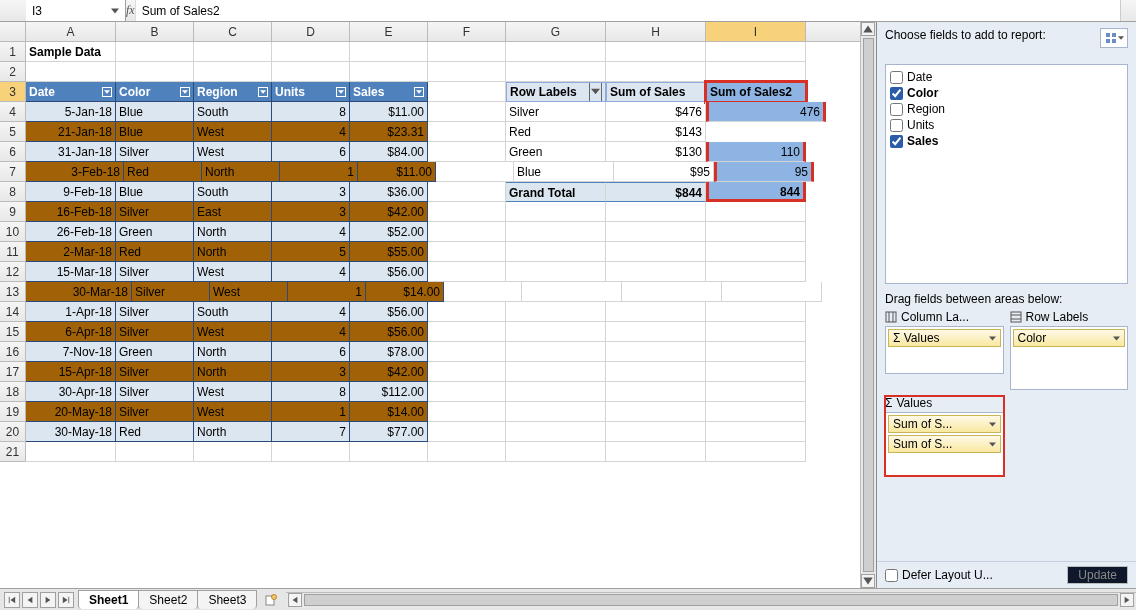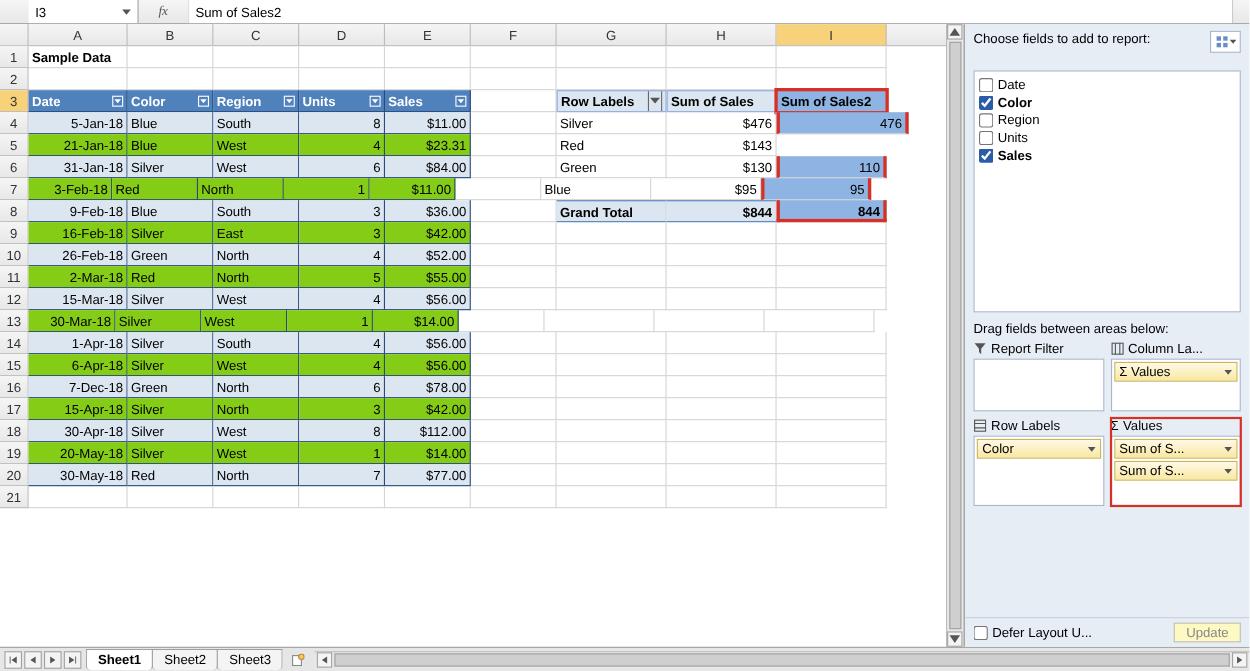--- a/index.html
+++ b/index.html
@@ -3,21 +3,21 @@
 <meta charset="utf-8">
 <style>
 * { box-sizing: border-box; margin: 0; padding: 0; font-family: "Segoe UI", Tahoma, sans-serif; font-size: 12px; }
 body { background: #fff; width: 1136px; height: 610px; overflow: hidden; position: relative; }
 
 
 .formula-bar { display: flex; align-items: center; height: 22px; border-bottom: 1px solid #a0a0a0; background: linear-gradient(#f5f5f5,#e8e8e8); }
 .name-box { width: 100px; padding: 0 6px; display: flex; align-items: center; justify-content: space-between; border-right: 1px solid #a0a0a0; height: 100%; background: #fff; margin-left: 26px; }
 .name-box-val { flex: 1; }
 .name-box svg { width: 8px; height: 8px; }
-.fx-controls { display: flex; align-items: center; gap: 4px; padding: 0 18px; border-right: 1px solid #ddd; height: 100%; }
+.fx-controls { display: flex; align-items: center; gap: 4px; padding: 0 0; border-right: 1px solid #ddd; height: 100%; }
 .fx-btn { color: #555; cursor: pointer; font-style: italic; font-family: serif; }
 .formula-val { flex: 1; padding: 0 6px; background: #fff; height: 100%; line-height: 22px; }
 .formula-end { width: 16px; border-left: 1px solid #ccc; height:100%; }
 
 
 .main { display: flex; height: 566px; }
 .grid-area { flex: 1; display: flex; flex-direction: column; position: relative; }
 .col-headers { display: flex; height: 20px; background: linear-gradient(#f5f5f5,#e8e8e8); border-bottom: 1px solid #bbb; }
 .corner { width: 26px; border-right: 1px solid #bbb; background: linear-gradient(#f5f5f5,#e8e8e8); }
 .ch { border-right: 1px solid #bbb; text-align: center; line-height: 20px; color: #333; }
@@ -29,21 +29,21 @@
 .cell { border-right: 1px solid #d4d4d4; border-bottom: 1px solid #d4d4d4; padding: 0 3px; line-height: 20px; white-space: nowrap; overflow: hidden; }
 .r { text-align: right; }
 .b { font-weight: bold; }
 
 
 .tblhdr { background: #4f81bd; color: #fff; font-weight: bold; border-right: 1px solid #2a4a7a; border-bottom: 1px solid #2a4a7a; display:flex; align-items:center; justify-content:space-between; padding: 0 3px; }
 .drop { width: 10px; height: 10px; border: 1px solid #fff; display:inline-flex; align-items:center; justify-content:center; }
 .drop svg { width:6px; height:6px; }
 .tcell { border-right: 1px solid #2a4a7a; border-bottom: 1px solid #2a4a7a; }
 .band0 { background: #dce6f1; }
-.band1 { background: #84cc16; }
+.band1 { background: #a16207; }
 
 
 .phdr { background: #dce6f1; border: 1px solid #8faadc; font-weight: bold; padding: 0 3px; display:flex; align-items:center; justify-content:space-between; }
 .psel { background: #8eb4e3; }
 .phighlight { outline: 3px solid #d93025; outline-offset: -1px; }
 
 
 .panel { width: 260px; border-left: 1px solid #8a8a8a; background: #e6edf5; display: flex; flex-direction: column; }
 .panel-title { display: flex; align-items: center; justify-content: space-between; padding: 4px 6px; background: linear-gradient(#f0f4fb,#d8e1ef); border-bottom: 1px solid #b0b8c8; font-weight: normal; }
 .panel-title span { flex:1; }
@@ -56,21 +56,21 @@
 .field.checked span { font-weight: bold; }
 .areas-label { margin: 8px 0 4px; }
 .areas { display: grid; grid-template-columns: 1fr 1fr; grid-template-rows: auto auto; gap: 6px; }
 .area { }
 .area-title { display:flex; align-items:center; gap:4px; margin-bottom:2px; }
 .area-box { background:#fff; border:1px solid #a6b4cc; height:64px; padding:2px; display:flex; flex-direction:column; gap:2px; }
 .area-bigger .area-box { height: 48px; }
 .chip { background: linear-gradient(#fef9e7,#f9e8a0); border:1px solid #c9b458; padding:1px 4px; display:flex; justify-content:space-between; align-items:center; font-size:11px; }
 .chip svg { width:7px; height:7px; }
 .defer { display:flex; align-items:center; gap:4px; padding: 4px 8px; border-top:1px solid #c7d0de; justify-content:space-between;}
-.defer .btn { border:1px solid #bbb; background:#fef9c3; padding: 1px 10px; color:#888; }
+.defer .btn { border:1px solid #bbb; background:#0f172a; padding: 1px 10px; color:#888; }
 .redbox { outline: 2px solid #d93025; outline-offset:-1px; }
 
 
 .tabs-bar { height: 22px; background: #e6e6e6; border-top: 1px solid #a0a0a0; display: flex; align-items: center; }
 .tab-nav { display:flex; gap:2px; padding:0 4px; }
 .tab-nav .nbtn { width:16px; height:16px; border:1px solid #a0a0a0; background:#f4f4f4; display:flex; align-items:center; justify-content:center; }
 .sheet-tab { padding: 2px 10px; border:1px solid #a0a0a0; border-bottom:none; background:#f4f4f4; margin-right:-1px; border-radius: 0 0 4px 4px; }
 .sheet-tab.active { background:#fff; font-weight:bold; }
 .tab-new { width:18px; height:16px; margin-left:6px; display:flex; align-items:center; justify-content:center; }
 
@@ -224,21 +224,21 @@
           <div class="cell tcell band0" style="width: 78px;">West</div>
           <div class="cell tcell band0 r" style="width: 78px;">6</div>
           <div class="cell tcell band0 r" style="width: 78px;">$84.00</div>
           <div class="cell " style="width: 78px;"></div>
           <div class="cell " style="width: 100px;">Green</div>
           <div class="cell r" style="width: 100px;">$130</div>
           <div class="cell r psel" style="width: 100px; border-left: 3px solid rgb(217, 48, 37); border-right: 3px solid rgb(217, 48, 37);">110</div>
         </div>
         <div class="row">
           <div class="rh">7</div>
-          <div class="cell tcell band1 r" style="width: 76px;">3-Feb-18</div>
+          <div class="cell tcell band1 r" style="width: 98px;">3-Feb-18</div>
           <div class="cell tcell band1" style="width: 78px;">Red</div>
           <div class="cell tcell band1" style="width: 78px;">North</div>
           <div class="cell tcell band1 r" style="width: 78px;">1</div>
           <div class="cell tcell band1 r" style="width: 78px;">$11.00</div>
           <div class="cell " style="width: 78px;"></div>
           <div class="cell " style="width: 100px;">Blue</div>
           <div class="cell r" style="width: 100px;">$95</div>
           <div class="cell r psel" style="width: 100px; border-left: 3px solid rgb(217, 48, 37); border-right: 3px solid rgb(217, 48, 37);">95</div>
         </div>
         <div class="row">
@@ -296,21 +296,21 @@
           <div class="cell tcell band0" style="width: 78px;">West</div>
           <div class="cell tcell band0 r" style="width: 78px;">4</div>
           <div class="cell tcell band0 r" style="width: 78px;">$56.00</div>
           <div class="cell " style="width: 78px;"></div>
           <div class="cell " style="width: 100px;"></div>
           <div class="cell " style="width: 100px;"></div>
           <div class="cell " style="width: 100px;"></div>
         </div>
         <div class="row">
           <div class="rh">13</div>
-          <div class="cell tcell band1 r" style="width: 79px;">30-Mar-18</div>
+          <div class="cell tcell band1 r" style="width: 106px;">30-Mar-18</div>
           <div class="cell tcell band1" style="width: 78px;">Silver</div>
           <div class="cell tcell band1" style="width: 78px;">West</div>
           <div class="cell tcell band1 r" style="width: 78px;">1</div>
           <div class="cell tcell band1 r" style="width: 78px;">$14.00</div>
           <div class="cell " style="width: 78px;"></div>
           <div class="cell " style="width: 100px;"></div>
           <div class="cell " style="width: 100px;"></div>
           <div class="cell " style="width: 100px;"></div>
         </div>
         <div class="row">
@@ -332,21 +332,21 @@
           <div class="cell tcell band1" style="width: 78px;">West</div>
           <div class="cell tcell band1 r" style="width: 78px;">4</div>
           <div class="cell tcell band1 r" style="width: 78px;">$56.00</div>
           <div class="cell " style="width: 78px;"></div>
           <div class="cell " style="width: 100px;"></div>
           <div class="cell " style="width: 100px;"></div>
           <div class="cell " style="width: 100px;"></div>
         </div>
         <div class="row">
           <div class="rh">16</div>
-          <div class="cell tcell band0 r" style="width: 90px;">7-Dec-18</div>
+          <div class="cell tcell band0 r" style="width: 90px;">7-Nov-18</div>
           <div class="cell tcell band0" style="width: 78px;">Green</div>
           <div class="cell tcell band0" style="width: 78px;">North</div>
           <div class="cell tcell band0 r" style="width: 78px;">6</div>
           <div class="cell tcell band0 r" style="width: 78px;">$78.00</div>
           <div class="cell " style="width: 78px;"></div>
           <div class="cell " style="width: 100px;"></div>
           <div class="cell " style="width: 100px;"></div>
           <div class="cell " style="width: 100px;"></div>
         </div>
         <div class="row">
@@ -462,29 +462,20 @@
             <input type="checkbox" checked="" style="">
             <span>Sales</span>
           </label>
         </div>
 
       <div class="areas-label">Drag fields between areas below:</div>
       <div class="areas">
         <div class="area area-bigger">
           <div class="area-title">
               <svg class="icon-sm" viewBox="0 0 12 12">
-                <path d="M1 1 L11 1 L7 6 L7 11 L5 9 L5 6 Z" fill="#555"></path>
-              </svg>
-              <span>Report Filter</span>
-            </div>
-          <div class="area-box"></div>
-        </div>
-        <div class="area area-bigger">
-          <div class="area-title">
-              <svg class="icon-sm" viewBox="0 0 12 12">
                 <rect x="1" y="1" width="10" height="10" fill="none" stroke="#555"></rect>
                 <line x1="4" y1="1" x2="4" y2="11" stroke="#555"></line>
                 <line x1="8" y1="1" x2="8" y2="11" stroke="#555"></line>
               </svg>
               <span>Column La...</span>
             </div>
           <div class="area-box" id="area-col">
               <div class="chip">
                 <span>Σ Values</span>
                 <span><svg class="tri" viewBox="0 0 10 10">

